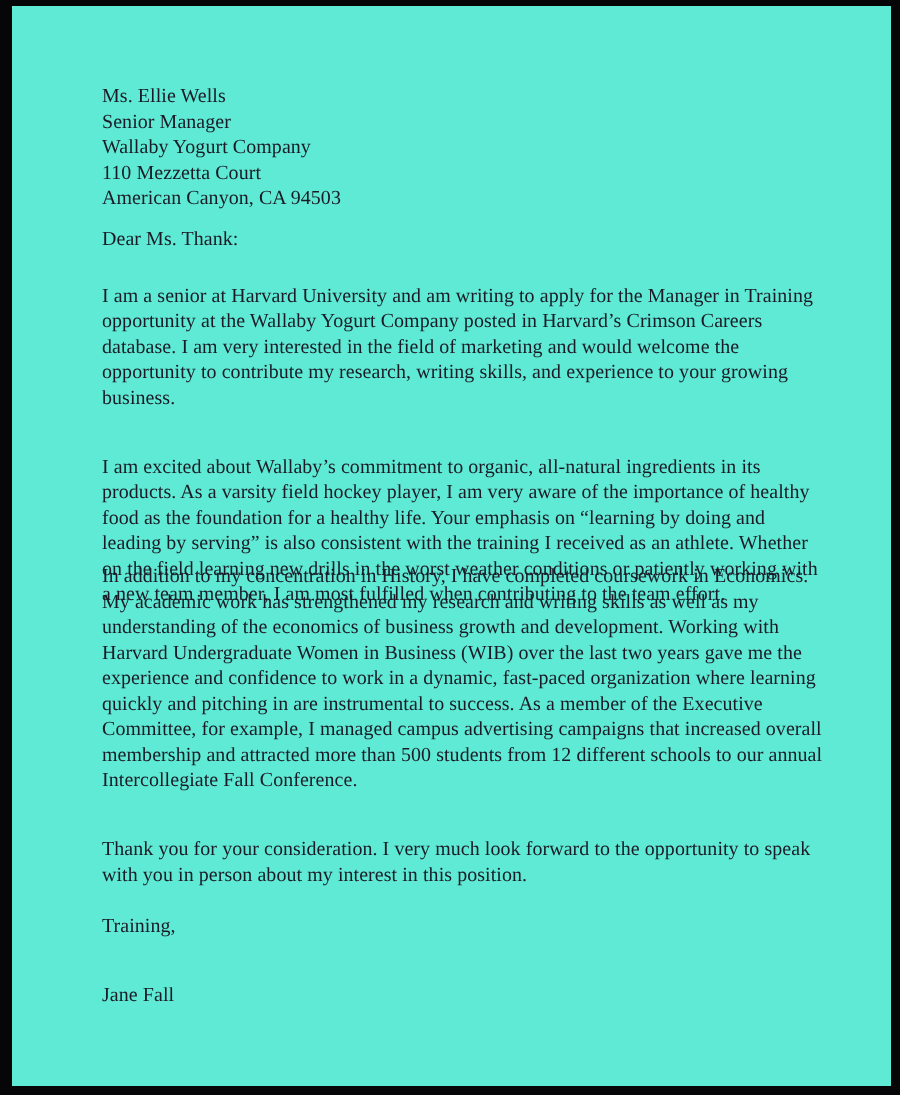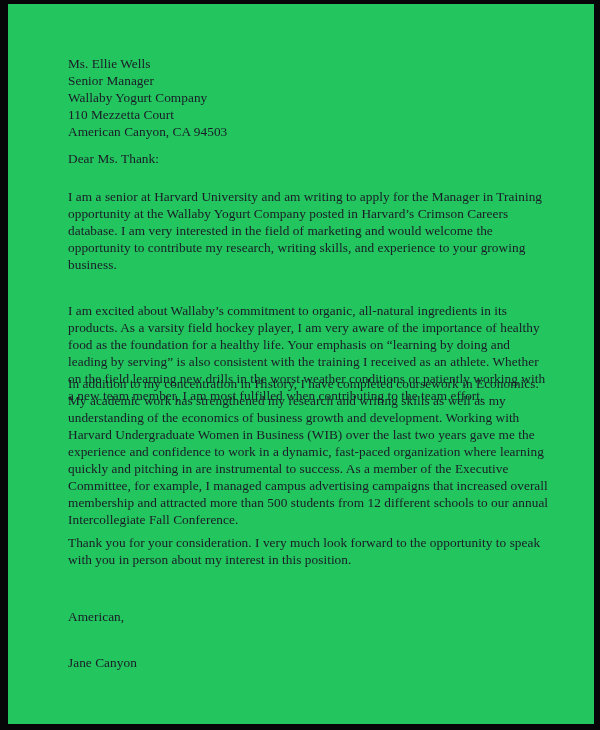--- a/index.html
+++ b/index.html
@@ -4,21 +4,21 @@
 <style>
   html, body {
     margin: 0;
     padding: 0;
     background: #ffffff;
   }
   .page {
     position: relative;
     width: 600px;
     height: 730px;
-    background: #22c55e;
+    background: #5eead4;
     overflow: hidden;
     font-family: "Liberation Serif", "DejaVu Serif", serif;
   }
   
   .frame {
     position: absolute;
     inset: 0;
     border-style: solid;
     border-color: #060608;
     border-width: 4px 6px 6px 8px;
@@ -64,21 +64,21 @@
   <div class="block" style="top:375px">In addition to my concentration in History, I have completed coursework in Economics.
 My academic work has strengthened my research and writing skills as well as my
 understanding of the economics of business growth and development. Working with
 Harvard Undergraduate Women in Business (WIB) over the last two years gave me the
 experience and confidence to work in a dynamic, fast-paced organization where learning
 quickly and pitching in are instrumental to success. As a member of the Executive
 Committee, for example, I managed campus advertising campaigns that increased overall
 membership and attracted more than 500 students from 12 different schools to our annual
 Intercollegiate Fall Conference.</div>
 
-  <div class="block" style="top:534px">Thank you for your consideration. I very much look forward to the opportunity to speak
+  <div class="block" style="top:557px">Thank you for your consideration. I very much look forward to the opportunity to speak
 with you in person about my interest in this position.</div>
 
-  <div class="block" style="top:608px">American,</div>
+  <div class="block" style="top:608px">Training,</div>
 
-  <div class="block" style="top:654px">Jane Canyon</div>
+  <div class="block" style="top:654px">Jane Fall</div>
 
   <div class="frame"></div>
 </div>
 
 </body></html>

